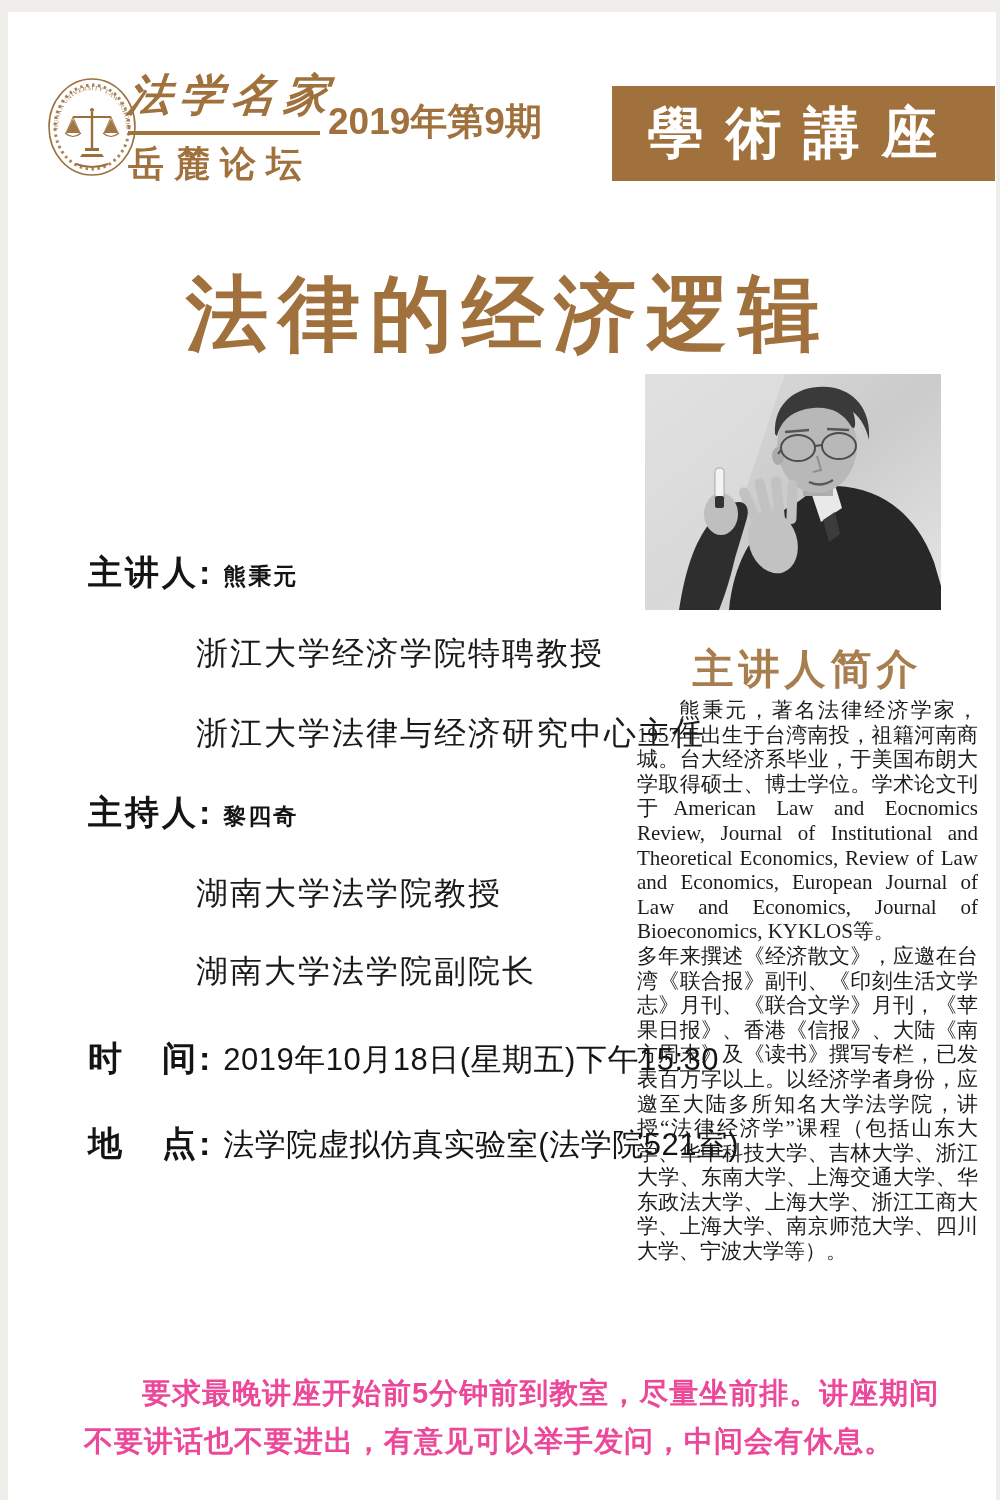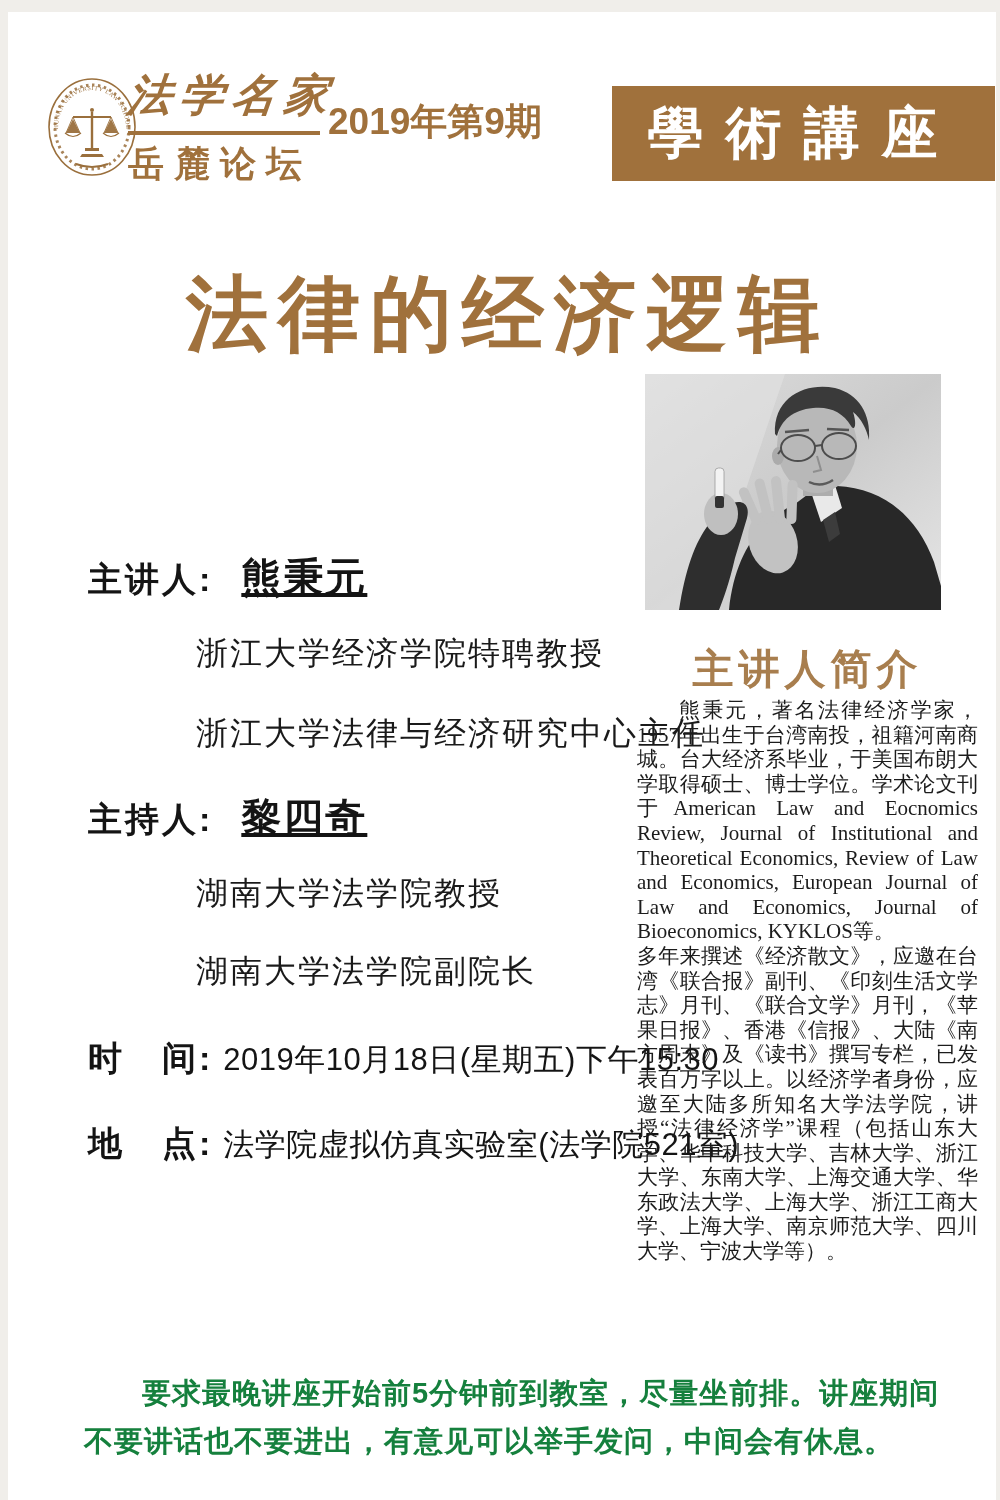--- a/index.html
+++ b/index.html
@@ -41,21 +41,21 @@
     font-size:82px; font-weight:900; color:#a0713c; letter-spacing:10px; padding-left:16px;
     white-space:nowrap;
   }
 
   
   .photo { position:absolute; left:645px; top:374px; width:296px; height:236px; }
 
   
   .info-row { position:absolute; left:88px; white-space:nowrap; color:#141414; }
   .info-label { font-weight:bold; font-size:34px; letter-spacing:3px; }
-  .info-name  { font-weight:bold; font-size:40px; margin-left:28px; letter-spacing:2px;text-decoration:underline; }
+  .info-name  { font-weight:bold; font-size:23px; margin-left:10px; letter-spacing:2px; }
   .info-value { font-size:31px; margin-left:10px; letter-spacing:0.5px; }
   .sub-line {
     position:absolute; left:196px; white-space:nowrap; color:#1a1a1a;
     font-family:Liberation Sans, sans-serif; font-size:32px; letter-spacing:2px;
   }
 
   
   .profile-title {
     position:absolute; left:637px; top:642px; width:341px; text-align:center;
     font-family:"Liberation Serif","DejaVu Serif",serif; color:#a87e4e;
@@ -65,21 +65,21 @@
     position:absolute; left:637px; top:698px; width:341px;
     font-family:"Liberation Serif","DejaVu Serif",serif; color:#1c1c1c;
     font-size:21px; line-height:24.6px; text-align:justify;
   }
   .bio p { margin:0; }
   .bio p.indent { text-indent:2em; }
 
   
   .footer-note {
     position:absolute; left:84px; top:1370px; width:880px;
-    font-size:29px; font-weight:600; color:#15803d; line-height:1.64; text-indent:2em;
+    font-size:29px; font-weight:600; color:#ec4899; line-height:1.64; text-indent:2em;
     letter-spacing:1px;
   }
 </style>
 </head>
 <body>
 
 <div class="page">
   <div class="edge edge-top"></div>
   <div class="edge edge-left"></div>
   <div class="edge edge-right"></div>

